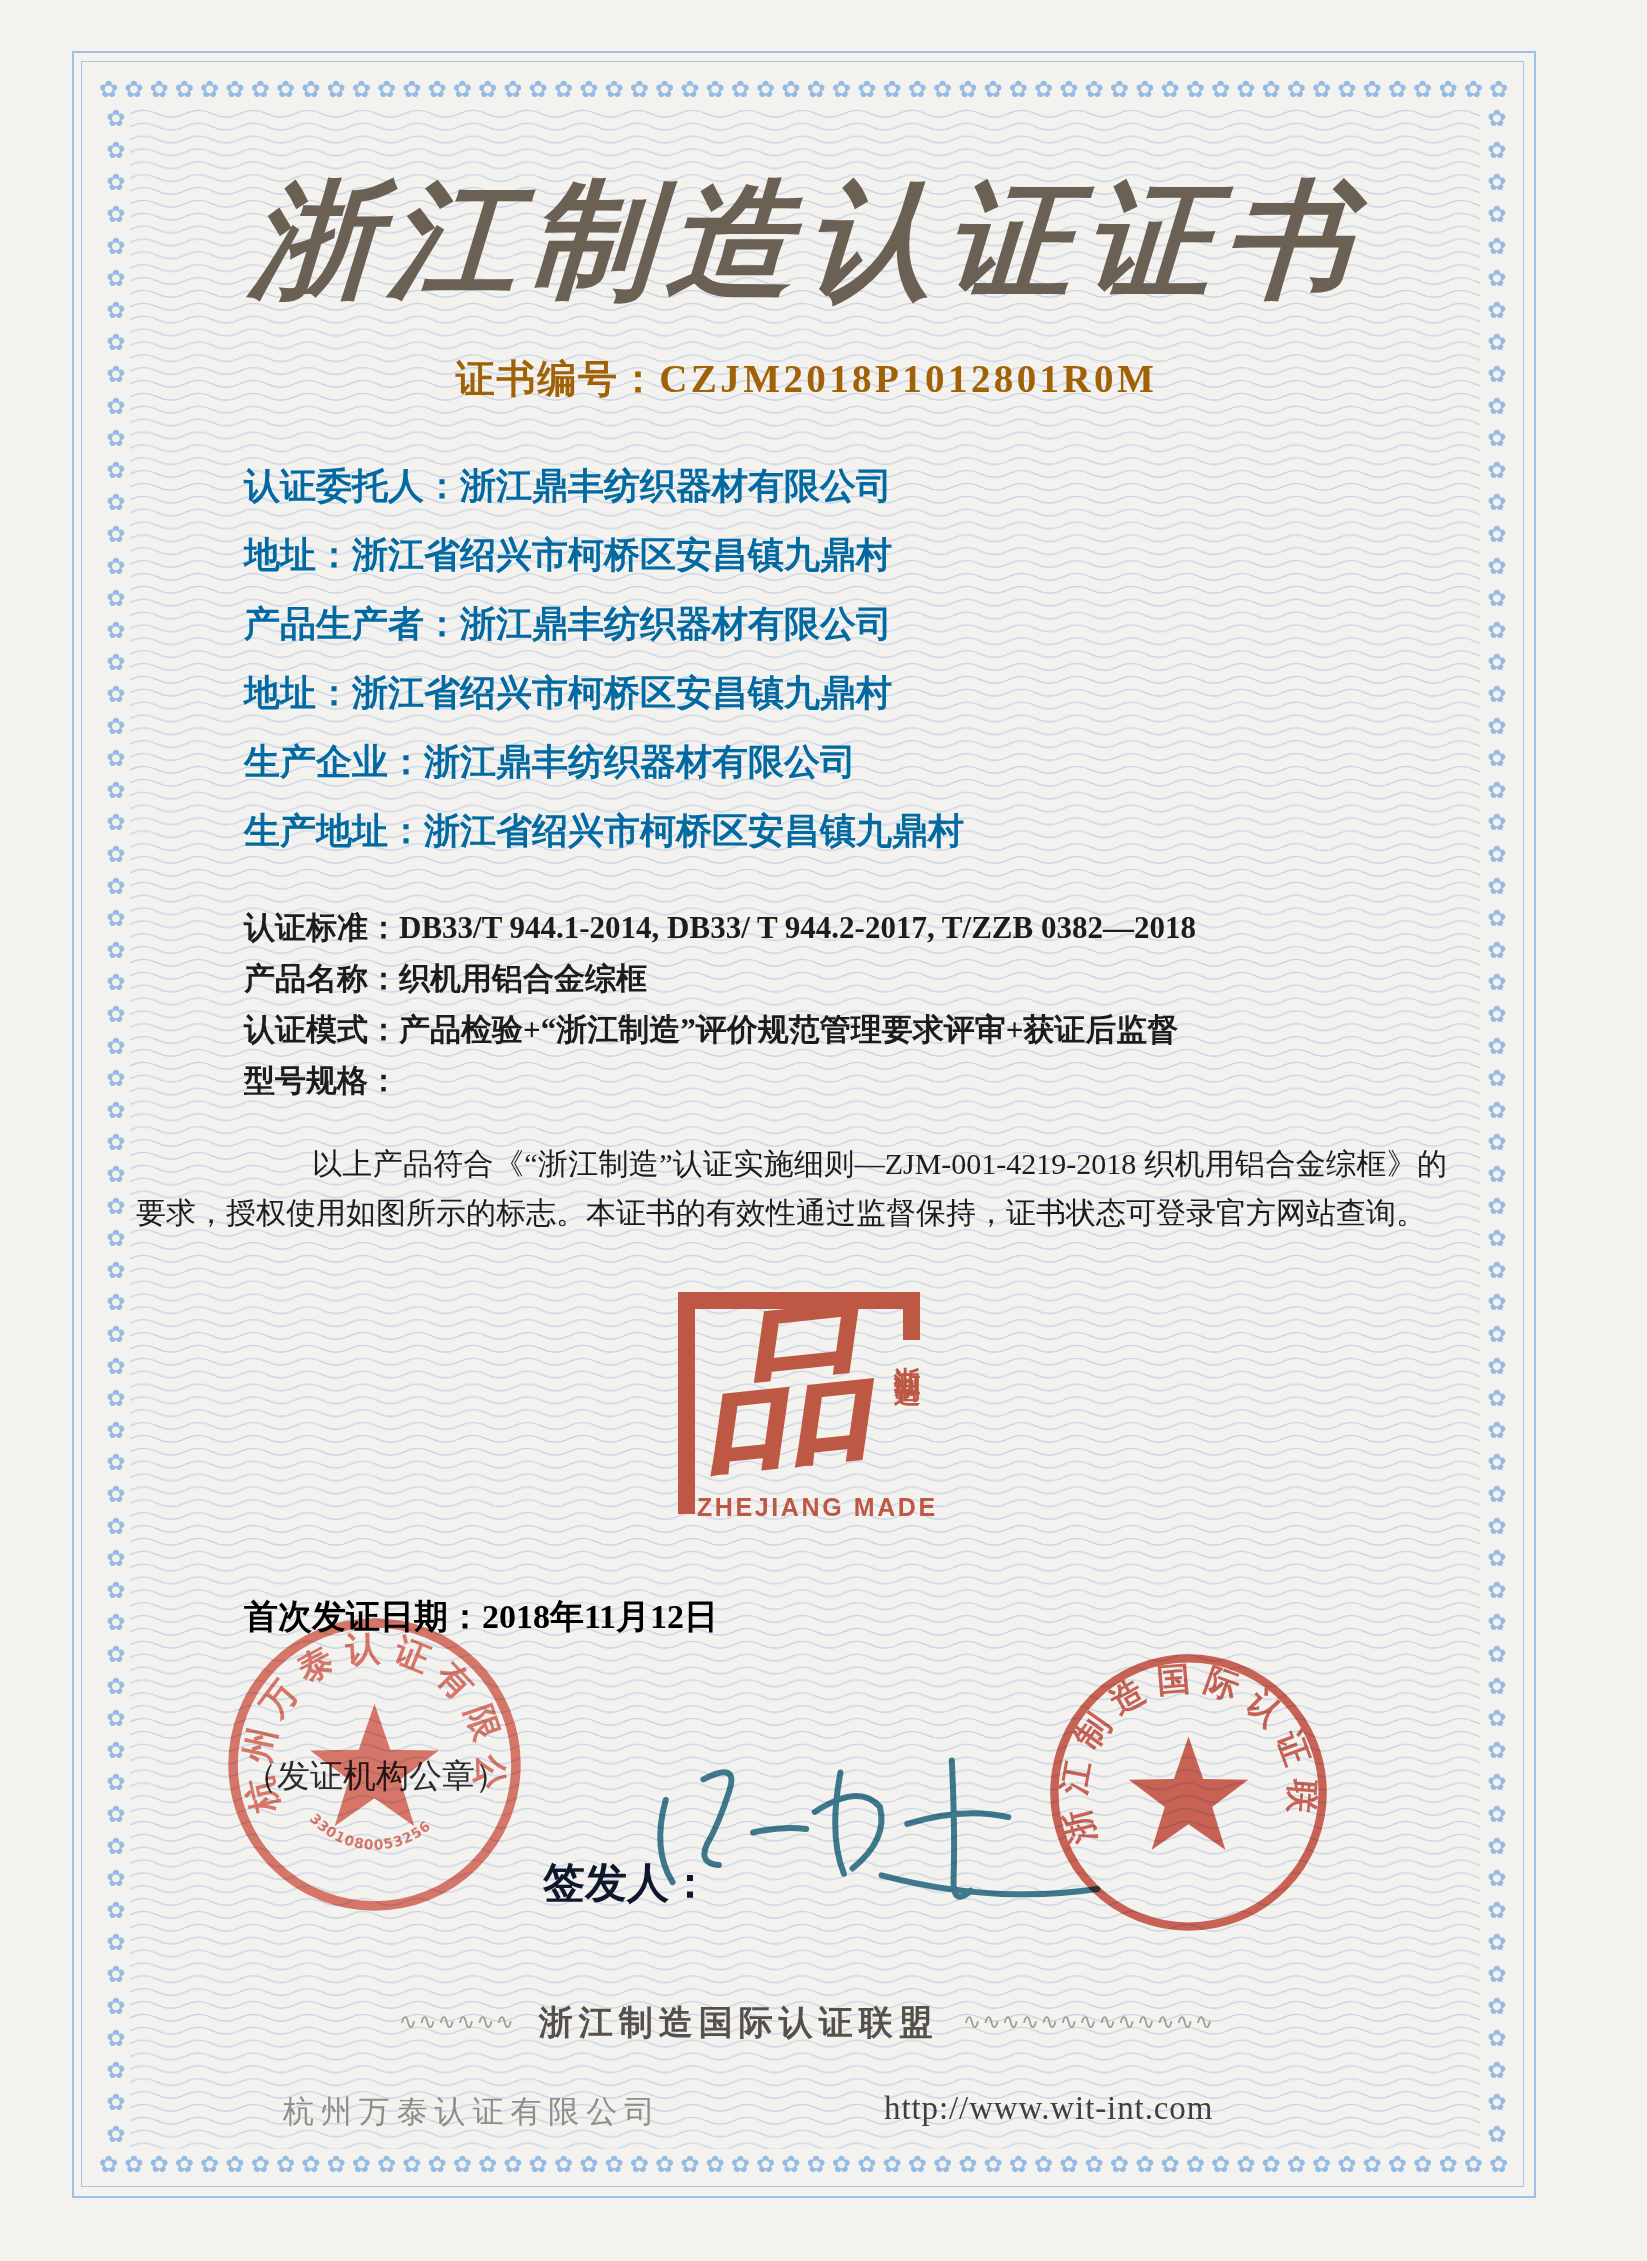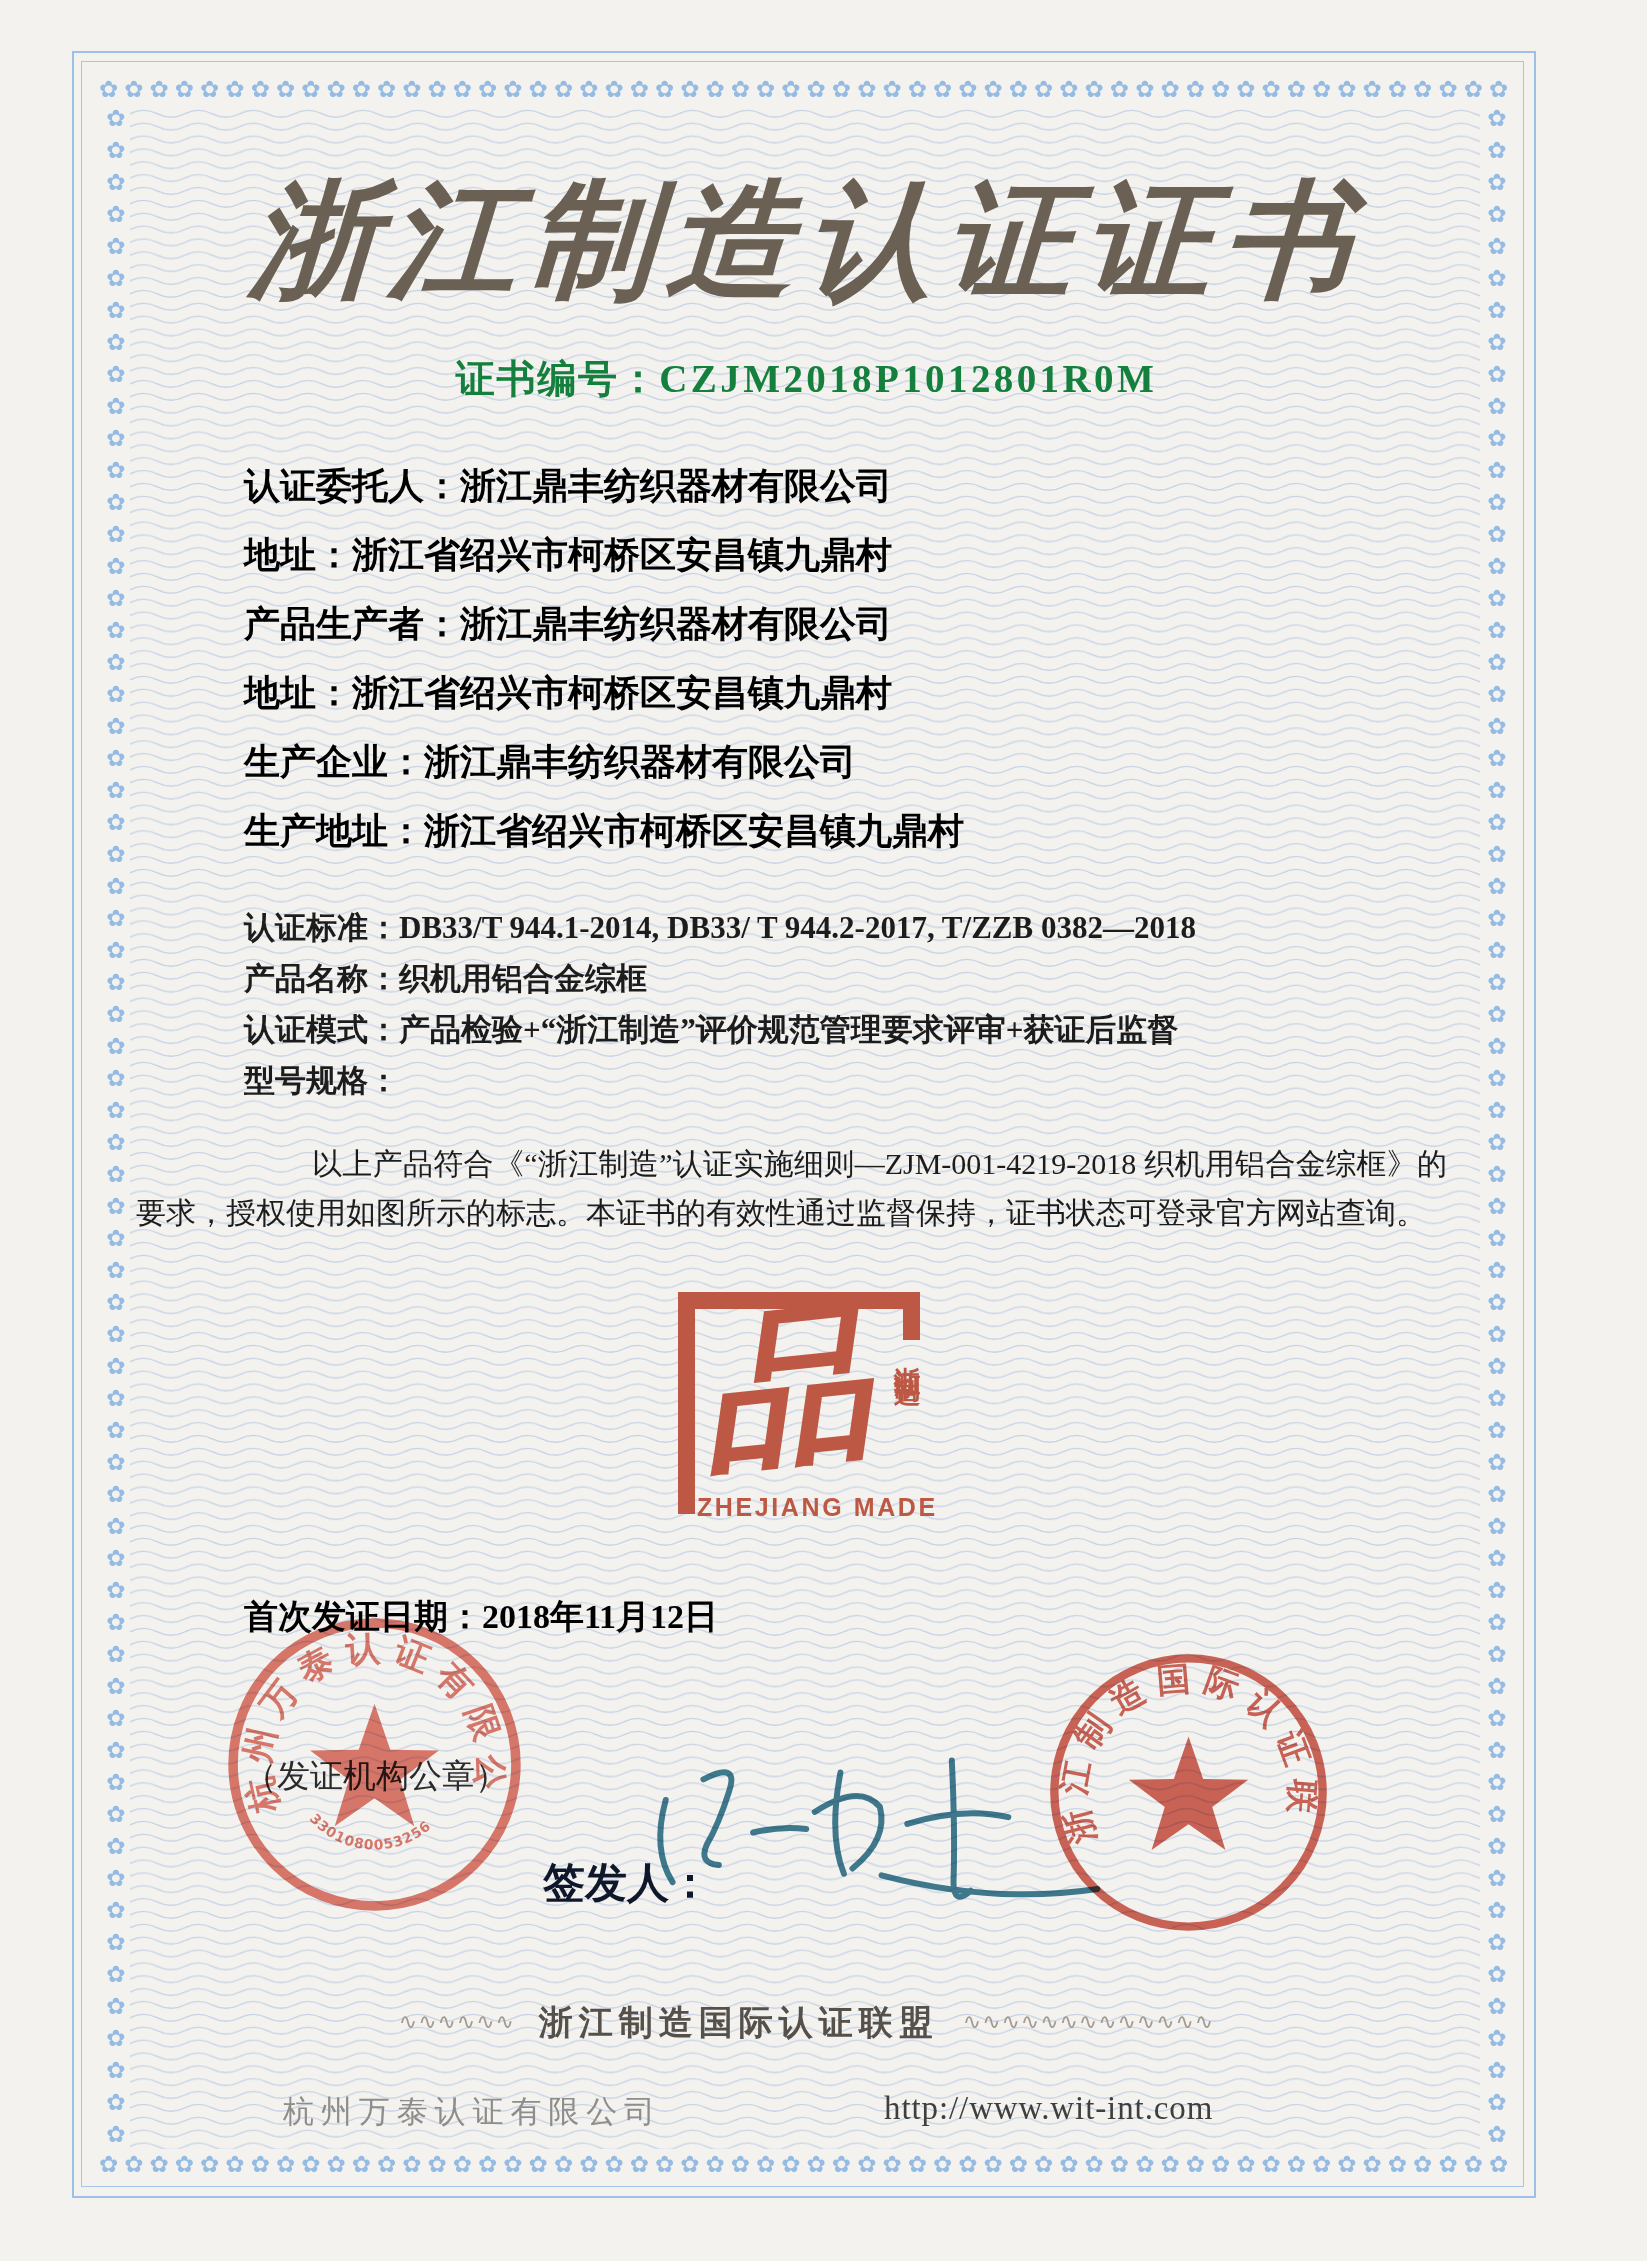--- a/index.html
+++ b/index.html
@@ -16,24 +16,24 @@
   .band.v{top:105px;width:31px;height:2047px;writing-mode:vertical-rl;font-size:23px;
           line-height:29px;letter-spacing:6px;}
   .band.top{top:75px;} .band.bottom{top:2150px;}
   .band.left{left:99px;} .band.right{left:1480px;}
   
   .waves{position:absolute;left:130px;top:106px;width:1350px;height:2043px;}
   
   .centerline{position:absolute;left:133px;width:1347px;text-align:center;}
   .title{top:168px;font-size:127px;line-height:1.15;font-weight:bold;font-style:italic;
          color:#6a6054;letter-spacing:12px;transform:skewX(-3deg);}
-  .certno{top:352px;font-size:39px;font-weight:600;color:#15803d;letter-spacing:1.7px;}
+  .certno{top:352px;font-size:39px;font-weight:600;color:#a16207;letter-spacing:1.7px;}
   .certno .num{letter-spacing:3.4px;}
   .fields{position:absolute;left:244px;top:452px;}
-  .fields .row{display:flex;align-items:center;height:69px;font-size:36px;font-weight:600;color:#000000;}
+  .fields .row{display:flex;align-items:center;height:69px;font-size:36px;font-weight:600;color:#0369a1;}
   .specs{position:absolute;left:244px;top:902px;}
   .specs .row{display:flex;align-items:center;height:51px;font-size:31px;font-weight:600;color:#1c1c1c;}
   .statement{position:absolute;left:136px;top:1139px;width:1311px;font-size:30px;line-height:49px;
              color:#1c1c1c;text-align:justify;text-indent:176px;font-weight:500;}
   
   .logo{position:absolute;left:678px;top:1292px;width:285px;height:230px;color:#bd5844;}
   .logo .bar-top{position:absolute;left:0;top:0;width:242px;height:17px;background:#bd5844;}
   .logo .bar-stub{position:absolute;left:225px;top:0;width:17px;height:48px;background:#bd5844;}
   .logo .bar-left{position:absolute;left:0;top:0;width:17px;height:222px;background:#bd5844;}
   .logo .glyph{position:absolute;left:24px;top:12px;font-size:168px;line-height:1;font-weight:bold;

